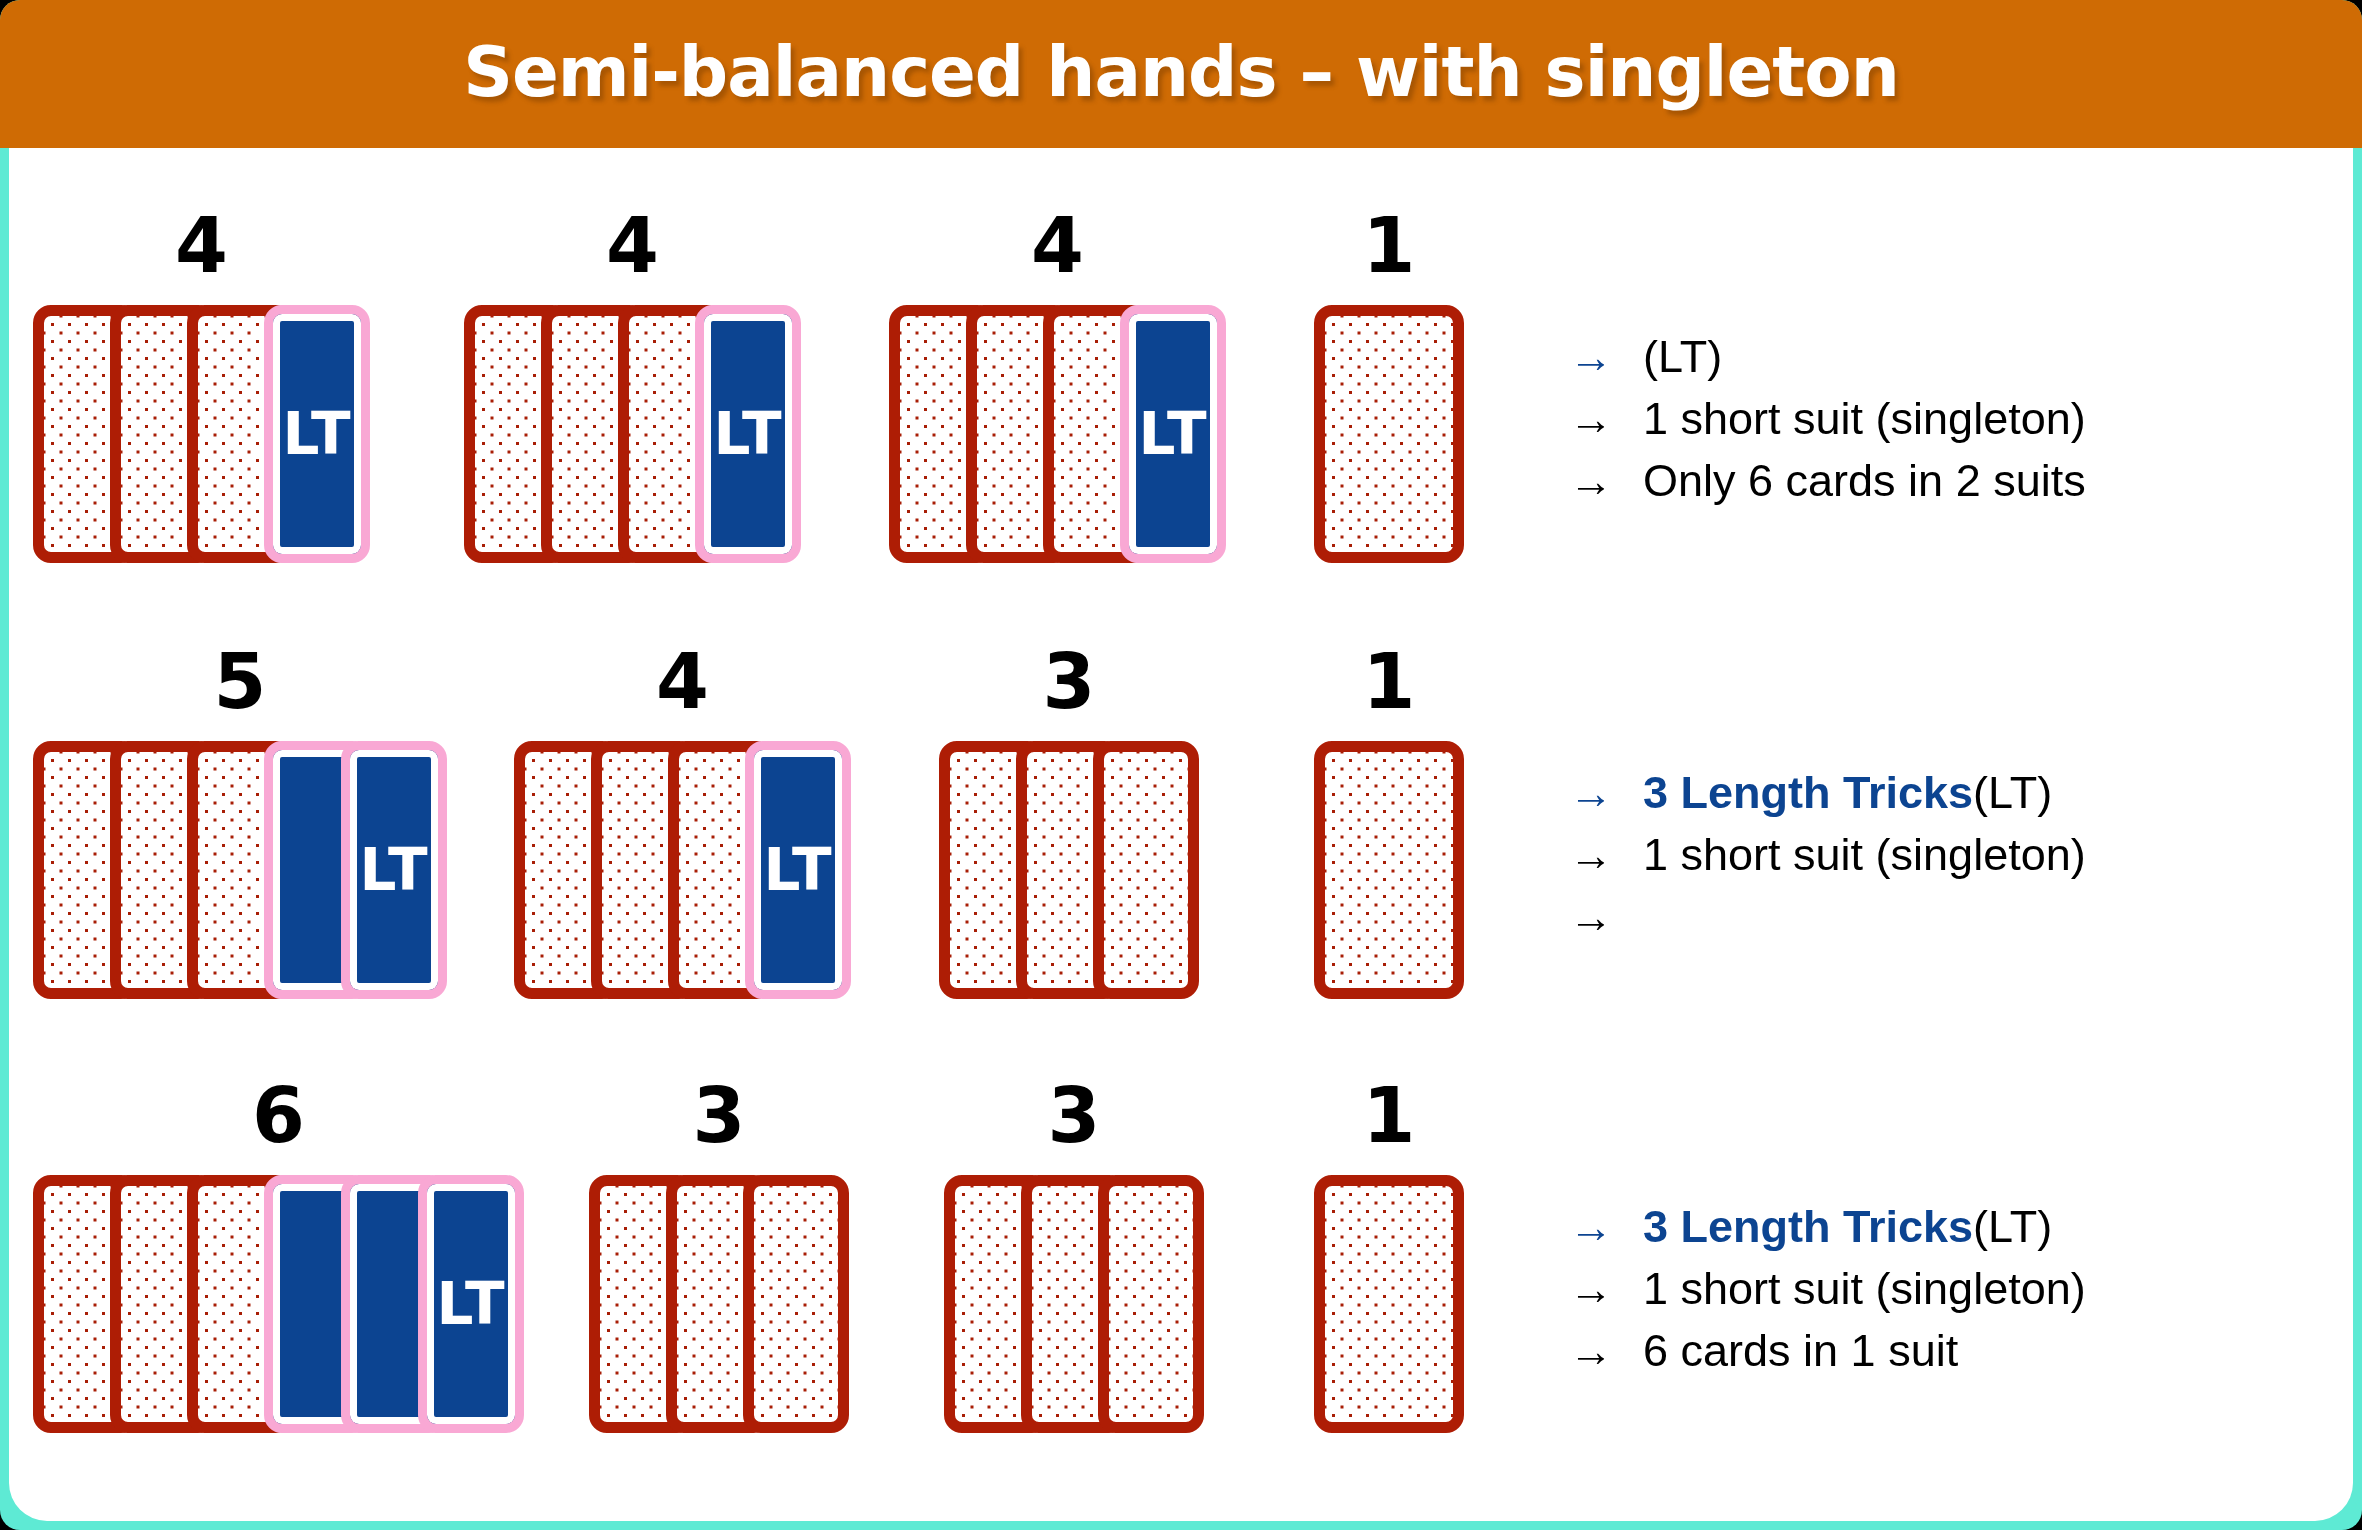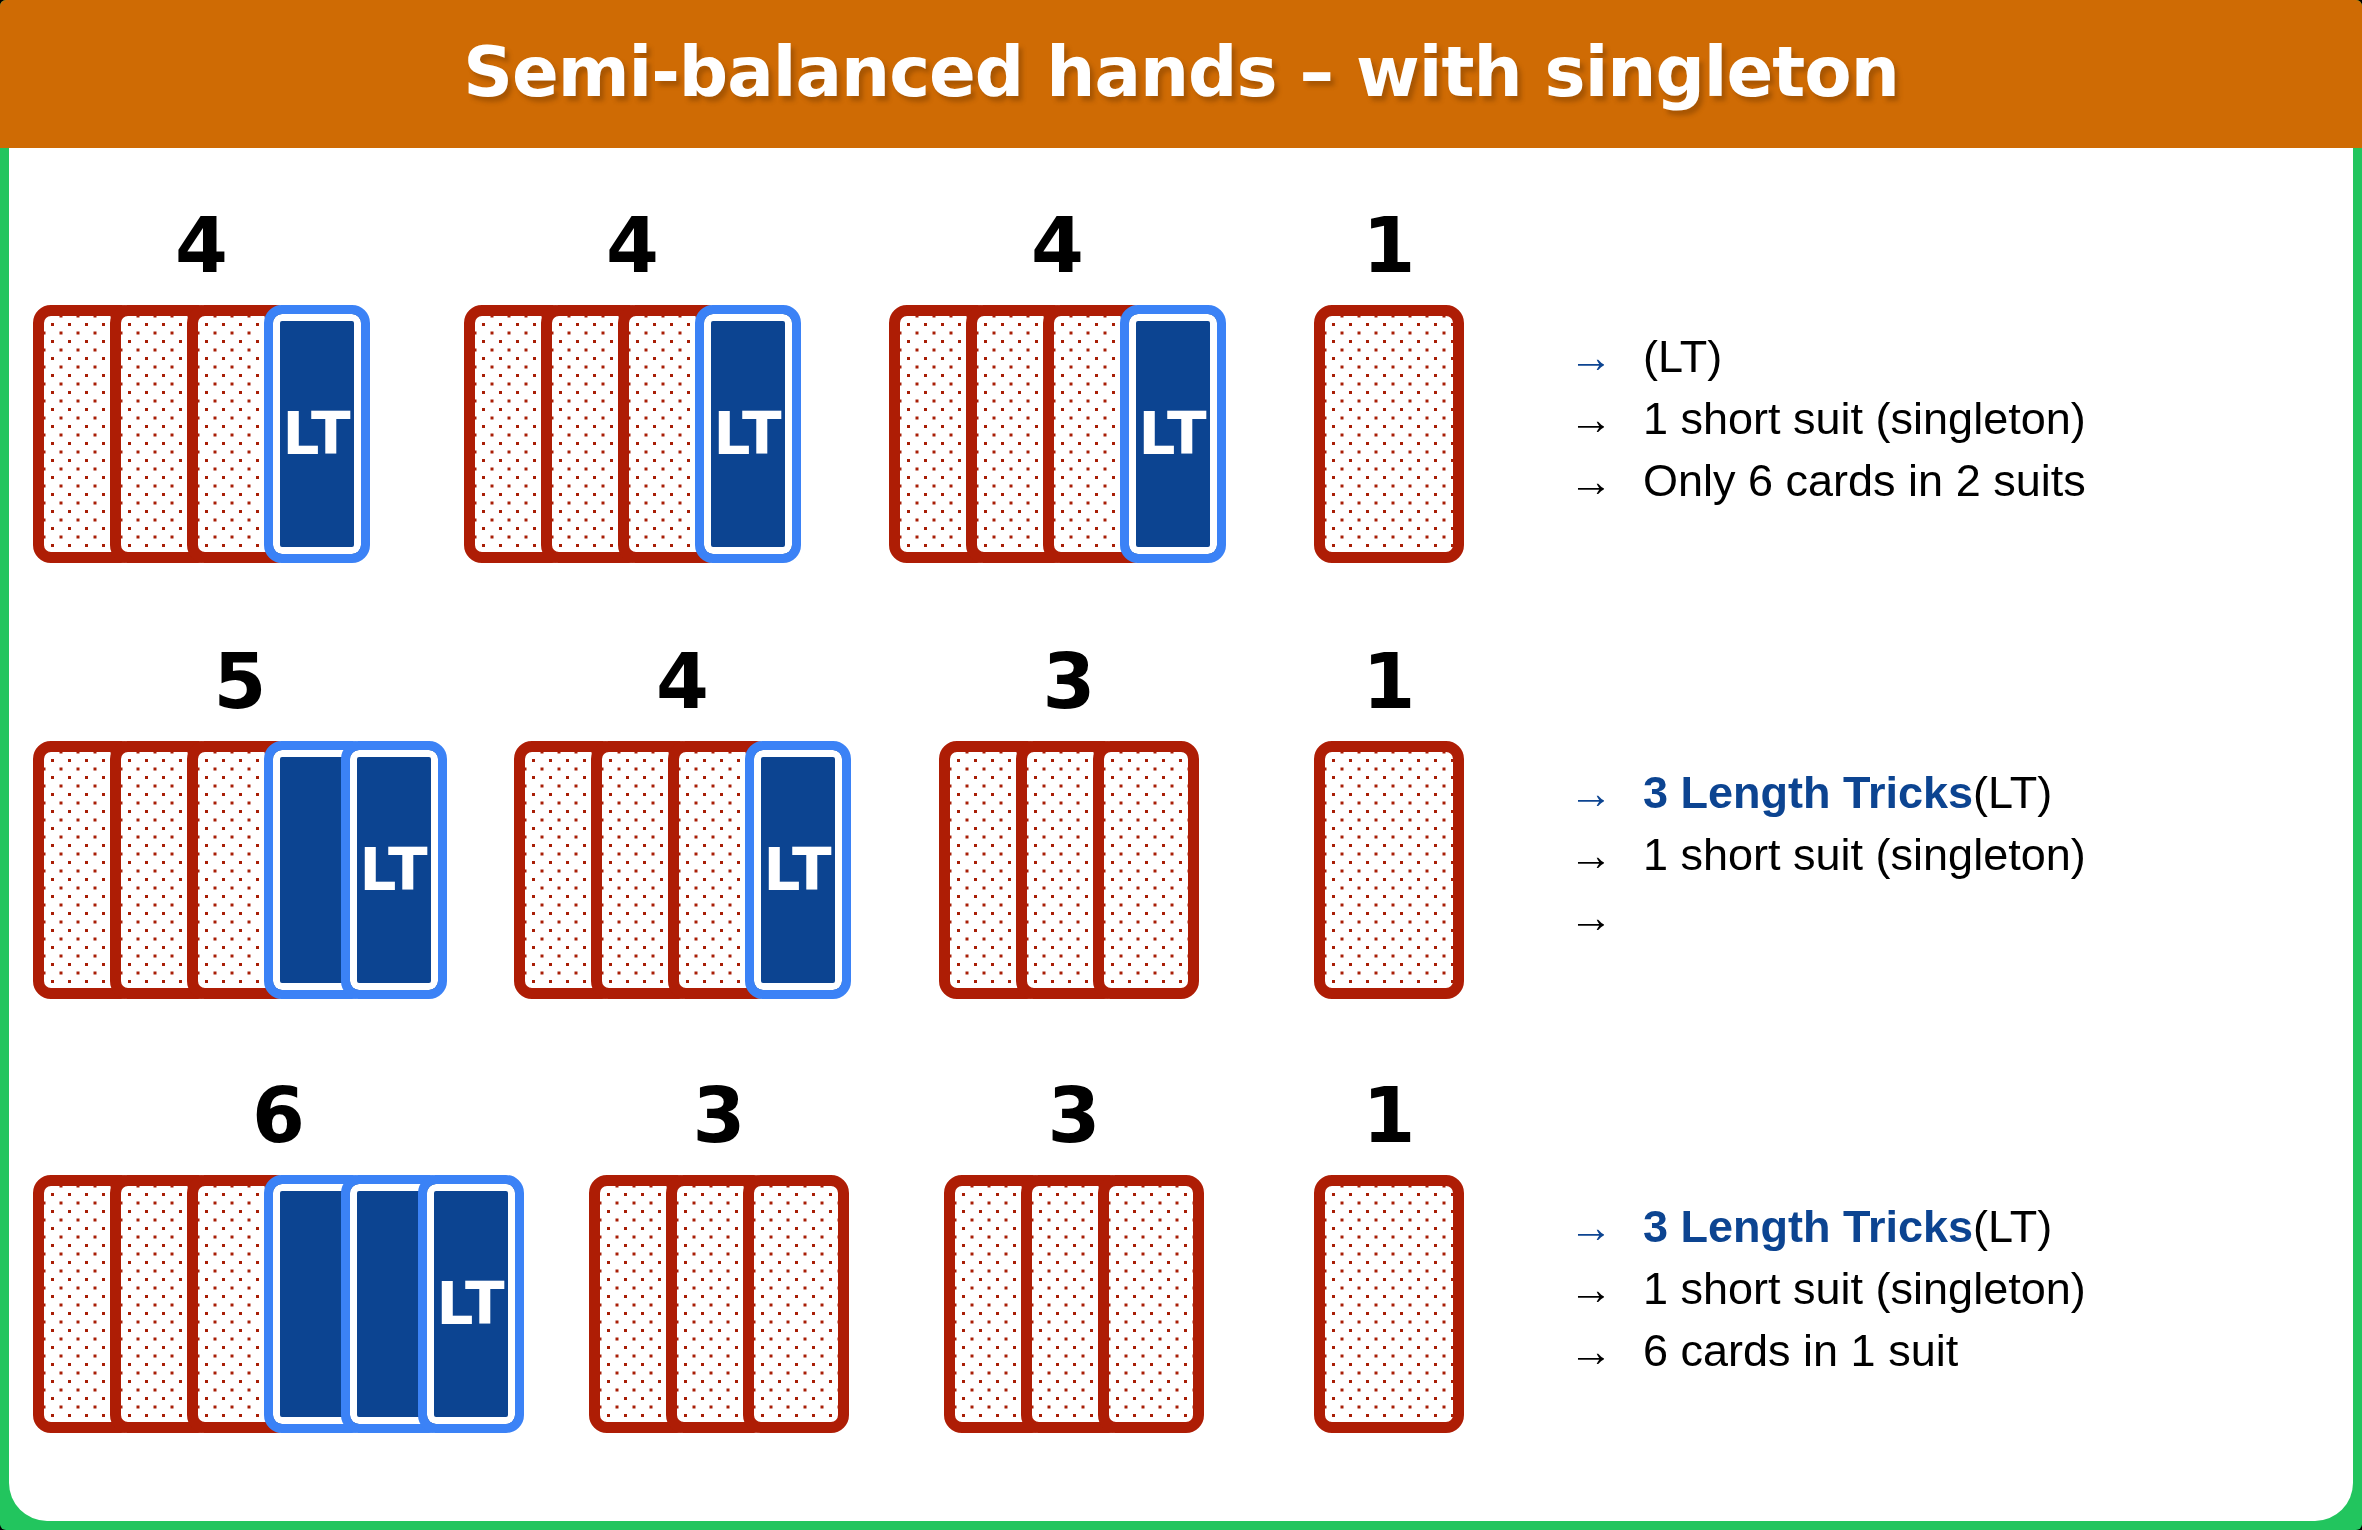--- a/index.html
+++ b/index.html
@@ -1,20 +1,20 @@
 <!DOCTYPE html>
 <html><head>
 <meta charset="utf-8">
 <style>
   html,body{margin:0;padding:0;background:#000;}
   body{width:2362px;height:1530px;font-family:"Liberation Sans",sans-serif;overflow:hidden;}
 
   #frame{
     position:absolute;left:0;top:0;width:2362px;height:1530px;
-    background:#22c55e;border-radius:6px;box-sizing:border-box;
+    background:#5eead4;border-radius:20px;box-sizing:border-box;
     overflow:hidden;
   }
   #header{
     position:absolute;left:0;top:0;width:2362px;height:148px;
     background:#cf6b04;
   }
   #header-title{
     position:absolute;left:0;top:32px;width:2362px;
     text-align:center;color:#ffffff;
     font-family:"DejaVu Sans",sans-serif;
@@ -49,21 +49,21 @@
     background-color:#ffffff;
     background-image:
       radial-gradient(#a81e06 1.6px, transparent 1.7px),
       radial-gradient(#a81e06 1.6px, transparent 1.7px);
     background-size:17px 17px, 17px 17px;
     background-position:0 0, 8.5px 8.5px;
     border:11px solid #ae1d05;
   }
   .card.blue{
     background:#0c4491;
-    border:9px solid #3b82f6;
+    border:9px solid #f9a8d4;
     box-shadow:inset 0 0 0 7px #ffffff;
   }
   .card.blue .lt{
     position:absolute;left:0;top:0;width:100%;height:100%;
     display:flex;align-items:center;justify-content:center;
     color:#ffffff;
     font-family:"DejaVu Sans",sans-serif;
     font-weight:bold;font-size:58px;letter-spacing:1px;
   }
   .card.wide{width:150px;}

